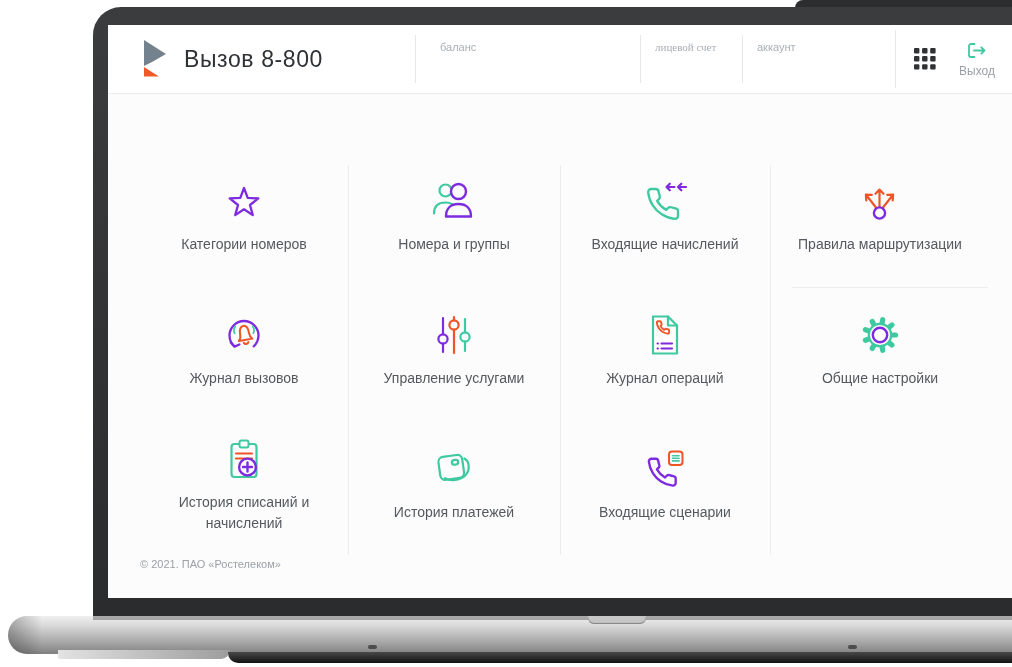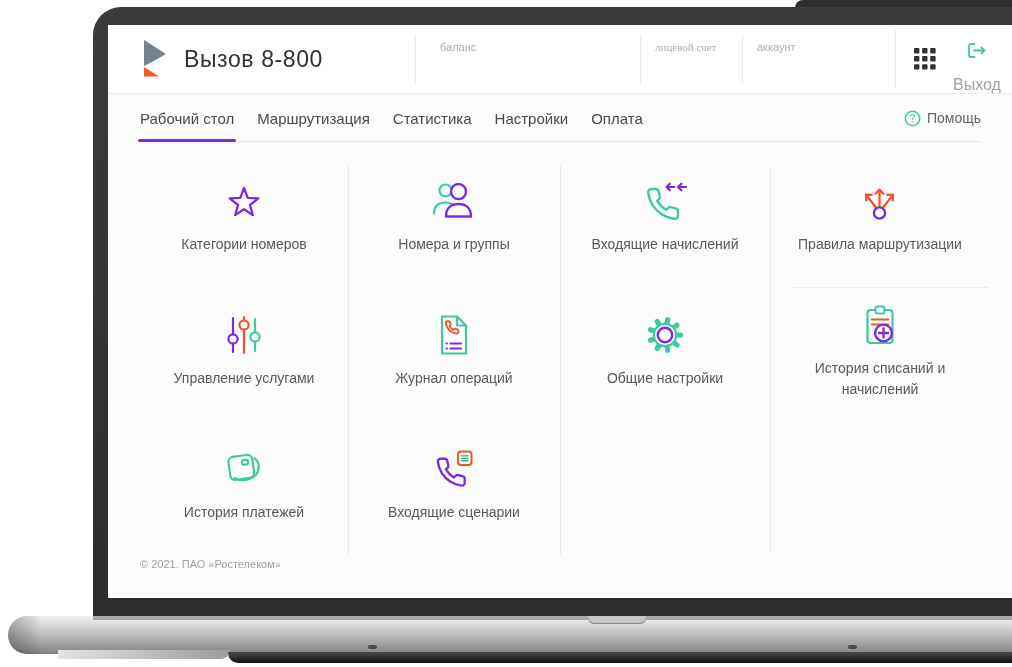--- a/index.html
+++ b/index.html
@@ -34,21 +34,21 @@
   .app-header{position:absolute;left:0;top:0;width:100%;height:68px;background:#ffffff;border-bottom:1px solid #ececec;padding-left:36px;}
   .logo-area{position:absolute;left:32px;top:14px;display:flex;align-items:center;gap:14px;}
   .app-title{font-size:23px;letter-spacing:.6px;color:#2e3135;font-weight:500;}
   .vdiv{position:absolute;width:1px;background:#e7e8e9;top:10px;height:48px;}
   .vdiv.v1{left:307px;} .vdiv.v2{left:532px;} .vdiv.v3{left:634px;}
   .vdiv.v4{left:787px;top:5px;height:58px;}
   .hfield{position:absolute;top:16px;font-size:11px;color:#a9aeb3;}
   .hf1{left:332px;} .hf2{left:547px;font-family:Liberation Serif, serif;} .hf3{left:649px;}
   .apps-grid-btn{position:absolute;left:806px;top:23px;width:22px;height:22px;cursor:pointer;}
   .logout-btn{position:absolute;left:843px;top:17px;width:52px;text-align:center;cursor:pointer;}
-  .logout-label{display:block;font-size:16px;color:#9ba1a6;margin-top:13px;}
+  .logout-label{display:block;font-size:12px;color:#9ba1a6;margin-top:1px;}
 
   
   .tabbar{position:absolute;left:32px;top:70px;width:841px;height:46px;border-bottom:1px solid #e8e9ea;
     display:flex;align-items:stretch;gap:23px;}
   .tab{position:relative;display:flex;align-items:center;font-size:15px;color:#45494d;cursor:pointer;white-space:nowrap;}
   .tab.active::after{content:"";position:absolute;left:-2px;right:-2px;bottom:-1px;height:3px;background:#7e2be0;border-radius:2px;}
   .help-link{margin-left:auto;display:flex;align-items:center;gap:6px;font-size:14px;color:#5f6468;cursor:pointer;}
 
   
   .grid{position:absolute;left:32px;top:116px;width:850px;height:414px;
@@ -111,36 +111,20 @@
       <span style="display:inline-block;">
         <svg width="20" height="17" viewBox="0 0 20 17" fill="none" stroke="#3fc9a1" stroke-width="1.8" stroke-linecap="round" stroke-linejoin="round">
           <path d="M7.5,2 H4 a2,2 0 0 0 -2,2 v9 a2,2 0 0 0 2,2 h3.5"></path>
           <path d="M7,8.5 h10.5 M14.3,5.3 l3.2,3.2 -3.2,3.2"></path>
         </svg>
       </span>
       <span class="logout-label">Выход</span>
     </div>
   </div>
 
-  <div class="tabbar">
-    <div class="tab active">Рабочий стол</div>
-    <div class="tab">Маршрутизация</div>
-    <div class="tab">Статистика</div>
-    <div class="tab">Настройки</div>
-    <div class="tab">Оплата</div>
-    <div class="help-link">
-      <span>
-        <svg width="17" height="17" viewBox="0 0 17 17">
-          <circle cx="8.5" cy="8.5" r="7.2" fill="none" stroke="#3fc9a1" stroke-width="1.5"></circle>
-          <text x="8.5" y="12" font-size="10.5" fill="#3fc9a1" text-anchor="middle" font-family="Liberation Sans, sans-serif">?</text>
-        </svg>
-      </span>
-      <span>Помощь</span>
-    </div>
-  </div>
 
   <div class="gdiv gv1"></div>
   <div class="gdiv gv2"></div>
   <div class="gdiv gv3"></div>
   <div class="gdiv gh1"></div>
 
   <div class="grid">
 
     <div class="cell">
       <div class="ticon">
@@ -185,20 +169,37 @@
             <path d="M22.5,28.5 V12 M18.5,15.8 L22.5,11.6 L26.5,15.8"></path>
             <path d="M19,29.5 L9.4,17.3 M9.3,22.5 L8.9,16.6 L14.8,16.8"></path>
             <path d="M26,29.5 L35.6,17.3 M35.7,22.5 L36.1,16.6 L30.2,16.8"></path>
           </g>
           <circle cx="22.5" cy="35" r="5.6" stroke="#7e2be0" stroke-width="2.4"></circle>
         </svg>
       </div>
       <div class="tlabel">Правила маршрутизации</div>
     </div>
 
+    <div class="cell">
+      <div class="ticon">
+        <svg width="46" height="46" viewBox="0 0 46 46" fill="none" stroke-linecap="round" stroke-linejoin="round">
+          <path d="M13.3,34.3 A14.5,14.5 0 1 1 32.7,34.3" stroke="#7e2be0" stroke-width="2.3"></path>
+          <path d="M9.8,30.4 L13.5,34.6 L18.4,32.5" stroke="#7e2be0" stroke-width="2.3"></path>
+          <g stroke="#3fc9a1" stroke-width="1.7">
+            <path d="M14.2,14.5 q-2.4,3.4 -.5,6.8"></path>
+            <path d="M31.8,14.5 q2.4,3.4 .5,6.8"></path>
+          </g>
+          <g transform="rotate(-10 23 22)" stroke="#ee5526" stroke-width="2">
+            <path d="M16.8,28 c1.8,-1.6 2.3,-3.2 2.3,-6.1 c0,-5.3 1.6,-8 4.5,-8 s4.5,2.7 4.5,8 c0,2.9 .5,4.5 2.3,6.1 z"></path>
+            <path d="M21.3,30.6 a2.4,2.4 0 0 0 4.6,0"></path>
+          </g>
+        </svg>
+      </div>
+      <div class="tlabel">Журнал вызовов</div>
+    </div>
 
     <div class="cell">
       <div class="ticon">
         <svg width="46" height="46" viewBox="0 0 46 46" fill="none" stroke-linecap="round">
           <g stroke="#7e2be0" stroke-width="2.2">
             <path d="M12,6 V22.3 M12,31.7 V40"></path>
               <circle cx="12" cy="27" r="4.6"></circle>
           </g>
           <g stroke="#ee5526" stroke-width="2.2">
             <path d="M23,5 V8.4 M23,17.6 V41"></path>

